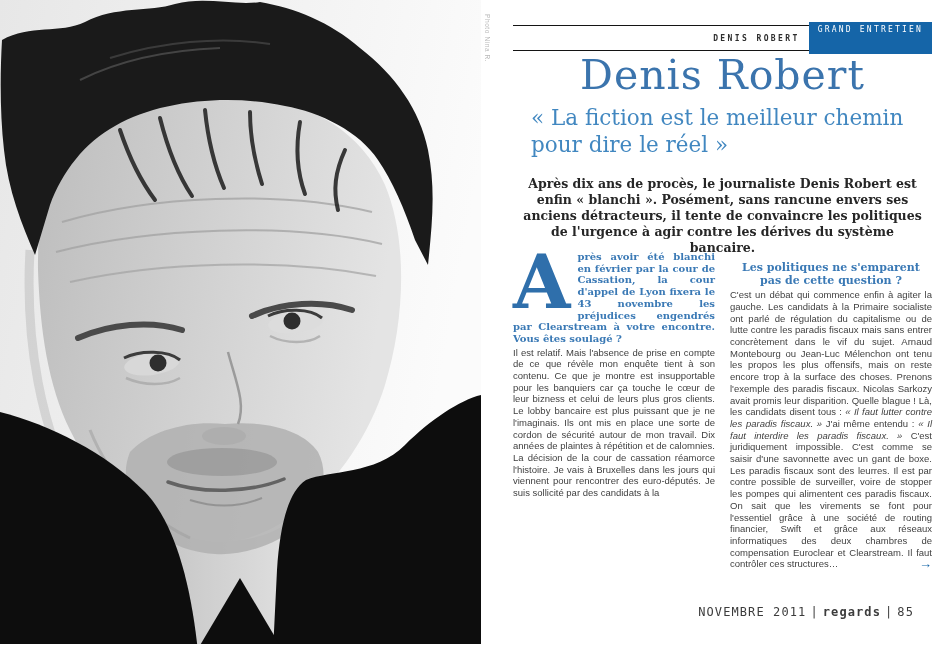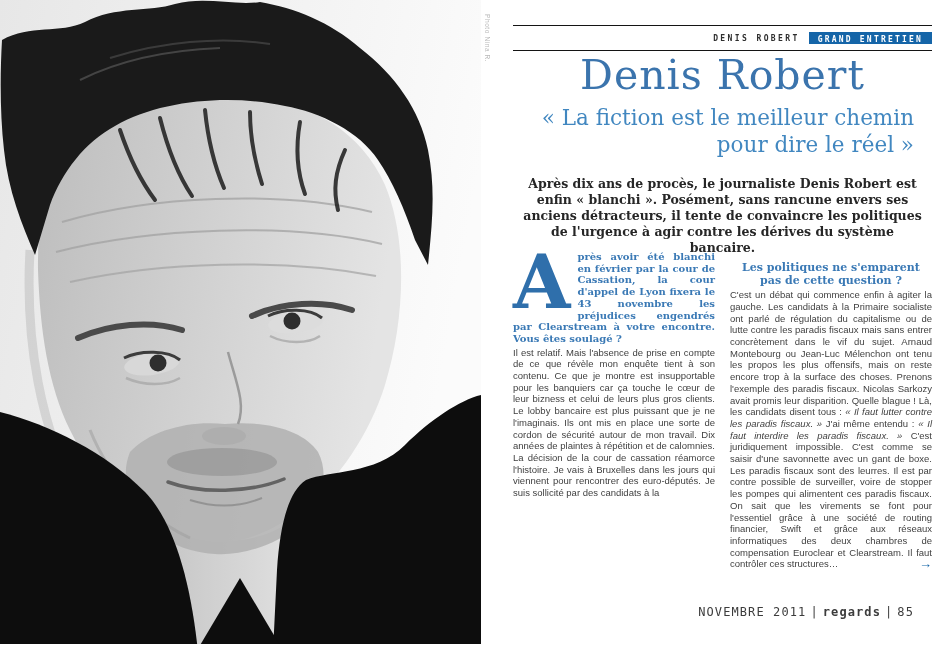--- a/index.html
+++ b/index.html
@@ -15,26 +15,26 @@
 
   
   .page{position:absolute;left:513px;top:0;width:419px;height:652px;}
 
   .header-rules{position:absolute;top:25px;left:0;right:0;height:24px;
                 border-top:1.5px solid #141414;border-bottom:1.5px solid #141414;
                 display:flex;align-items:center;justify-content:flex-end;}
   .kicker{font-family:"DejaVu Sans Mono",monospace;font-size:8px;font-weight:bold;
           letter-spacing:2.4px;color:#2e2e2e;margin-right:9px;}
   .badge{background:#1565a8;color:#ffffff;font-family:"DejaVu Sans Mono",monospace;
-         font-size:8px;font-weight:bold;letter-spacing:2.2px;padding:3px 9px 0;}
+         font-size:8px;font-weight:normal;letter-spacing:2.2px;padding:3px 9px 20px;}
 
   .title{position:absolute;top:52px;left:0;right:0;text-align:center;
          font-family:"DejaVu Serif",serif;font-size:41px;line-height:46px;
          color:#3b74ad;letter-spacing:1px;}
-  .subtitle{position:absolute;top:104px;left:18px;right:18px;text-align:right;
+  .subtitle{position:absolute;top:104px;left:18px;right:18px;text-align:left;
             font-family:"DejaVu Serif",serif;font-size:21.5px;line-height:27px;
             color:#4187c0;}
   .intro{position:absolute;top:176px;left:4px;right:4px;text-align:center;
          font-family:"DejaVu Serif",serif;font-weight:bold;font-size:12.5px;
          line-height:16px;color:#262626;}
 
   .columns{position:absolute;top:251px;left:0;right:0;display:flex;gap:15px;}
   .col{width:202px;}
 
   .q{font-family:"DejaVu Serif",serif;font-weight:bold;font-size:10px;

